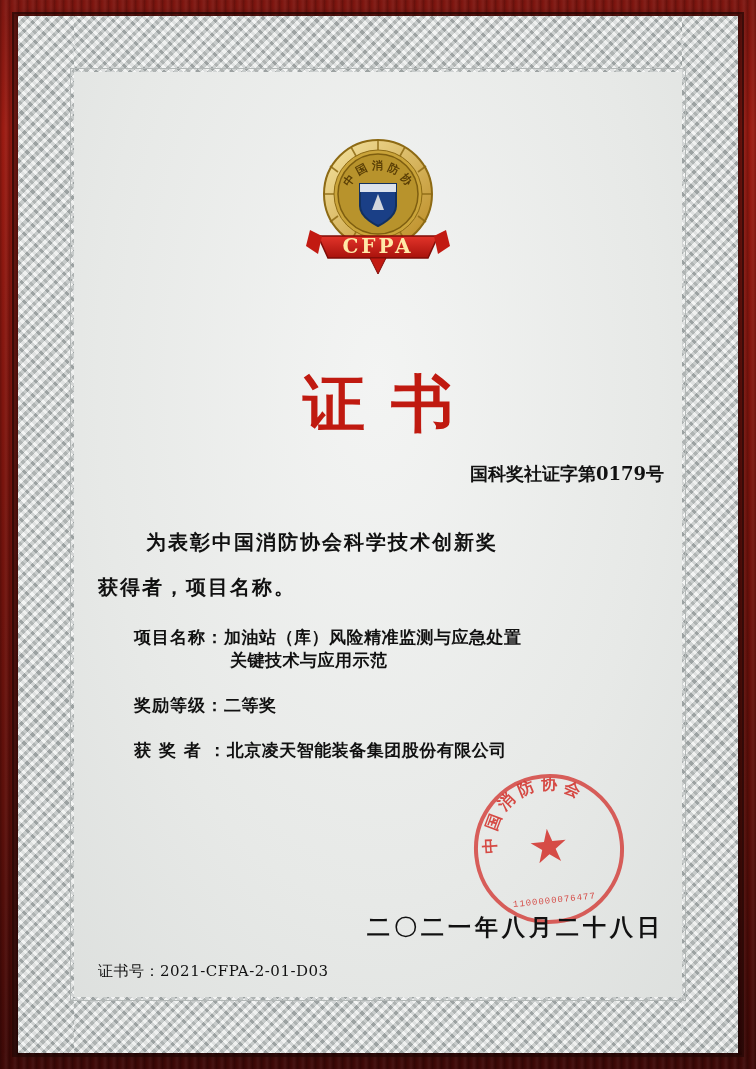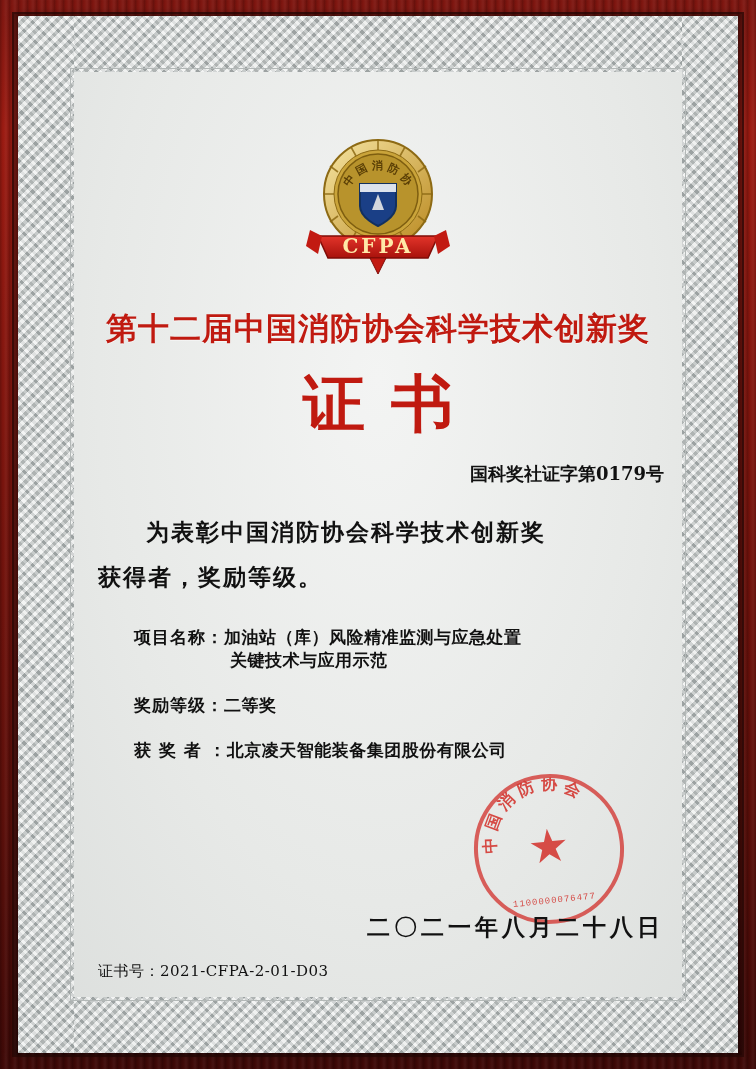--- a/index.html
+++ b/index.html
@@ -131,23 +131,23 @@
     top: 388px;
     font-family: "DejaVu Serif", "Liberation Serif", serif;
     font-weight: bold;
     font-size: 18px;
     color: #111;
   }
 
   .body-text {
     position: absolute;
     left: 22px; right: 16px;
-    top: 436px;
+    top: 446px;
     font-family: Liberation Serif, serif;
-    font-size: 23px;
+    font-size: 20px;
     font-weight: bold;
     color: #111;
     line-height: 45px;
     letter-spacing: 2px;
   }
   .body-line-1 { text-indent: 48px; }
   .body-line-2 { }
 
   
   .fields {
@@ -301,29 +301,28 @@
             <path d="M30 104 H150 L140 126 H40 Z" fill="url(#redrib)" stroke="#7f0c07" stroke-width="1.5"></path>
             <path d="M22 98 L34 104 L30 122 L18 114 Z" fill="#c21a12"></path>
             <path d="M158 98 L146 104 L150 122 L162 114 Z" fill="#c21a12"></path>
             <text x="90" y="121" text-anchor="middle" font-size="20" font-weight="bold" fill="#ffe9a8" font-family="DejaVu Serif, serif" letter-spacing="3">CFPA</text>
 
             <path d="M82 126 L90 142 L98 126 Z" fill="#c21a12" stroke="#7f0c07"></path>
           </svg>
         </div>
       </div>
 
-      <div class="title-main">第十二届中国消防协会科学技术创新奖</div>
 
       <div class="title-zhengshu">证书</div>
 
       <div class="doc-number">国科奖社证字第0179号</div>
 
       <div class="body-text">
         <div class="body-line-1">为表彰中国消防协会科学技术创新奖</div>
-        <div class="body-line-2">获得者，奖励等级。</div>
+        <div class="body-line-2">获得者，项目名称。</div>
       </div>
 
       <div class="fields">
 
         <div class="field-row">
           <div style="display:block">
             <div style="display:flex">
               <span class="field-label">项目名称：</span>
               <span class="field-value">加油站（库）风险精准监测与应急处置</span>
             </div>

